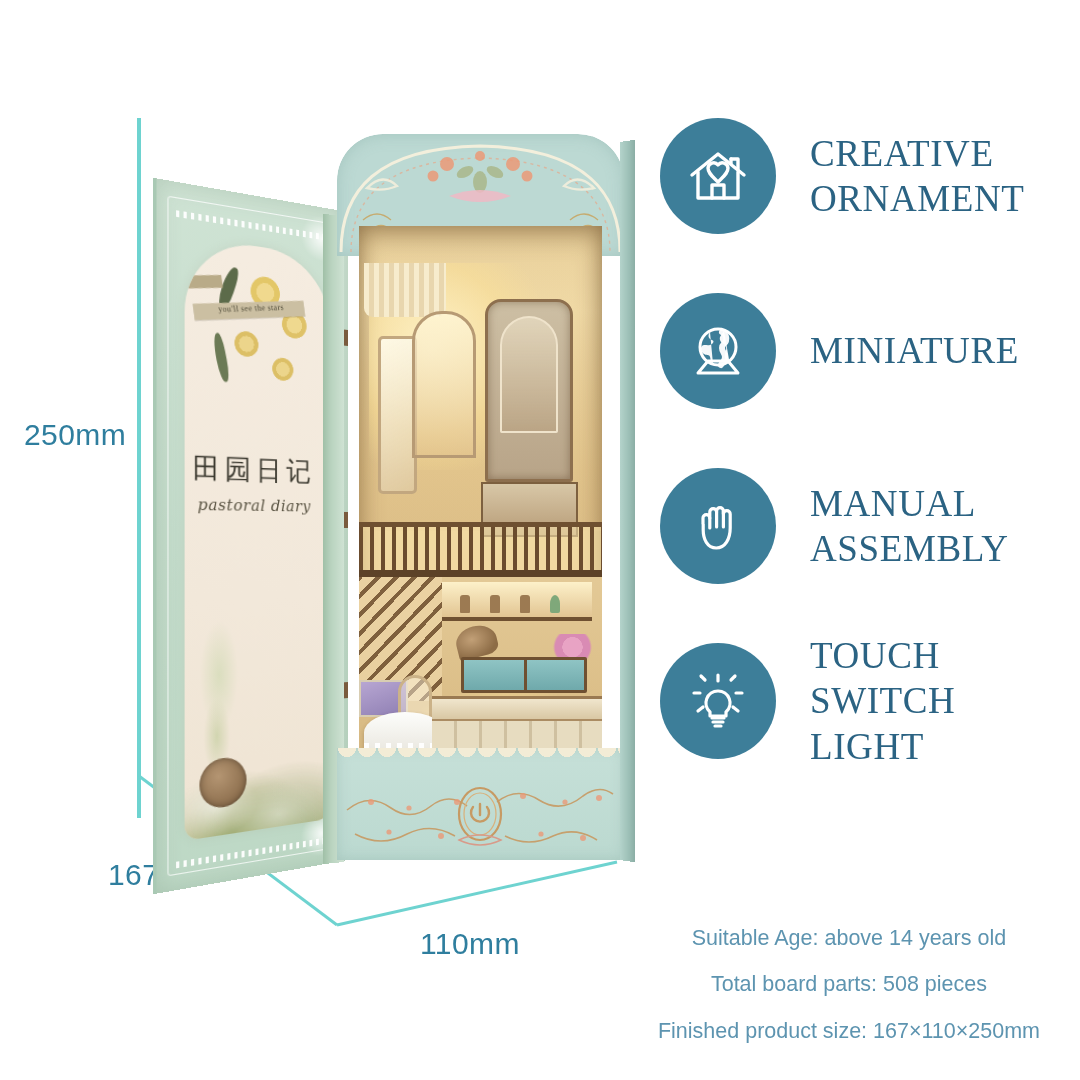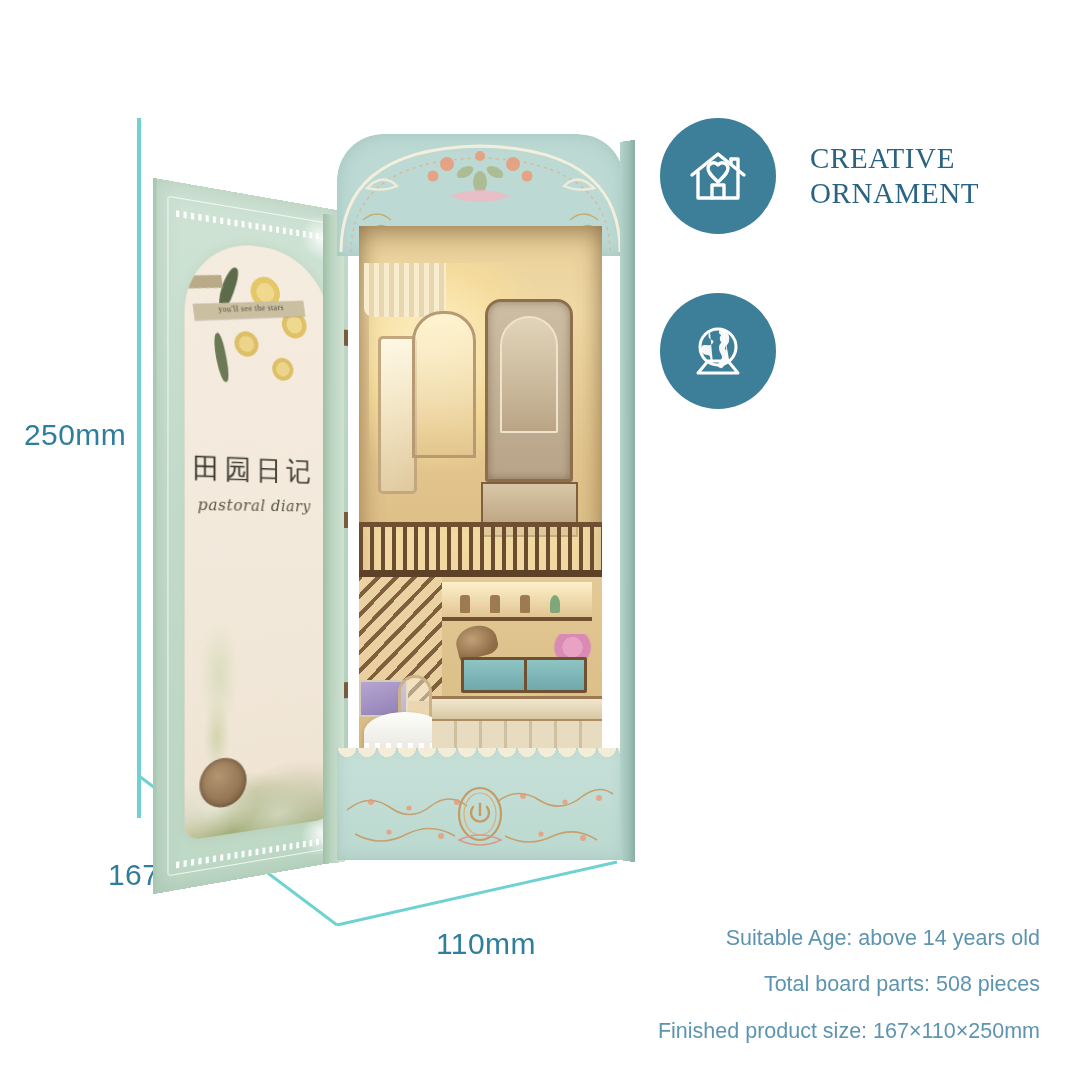--- a/index.html
+++ b/index.html
@@ -21,21 +21,21 @@
   .dim-label {
     position:absolute;
     color:#2f7e9e;
     font-size:30px;
     letter-spacing:.4px;
     white-space:nowrap;
     font-family:"Liberation Sans", sans-serif;
   }
   #dim-height-label { left:24px; top:418px;text-align:center; }
   #dim-depth-label  { left:108px; top:858px; }
-  #dim-width-label  { left:436px; top:927px; }
+  #dim-width-label  { left:420px; top:927px; }
 
   #dim-svg { position:absolute; left:0; top:0; width:650px; height:1080px; }
 
   
   #booknook { position:absolute; left:146px; top:120px; width:480px; height:740px; }
 
   
   #cover-panel {
     position:absolute; left:6px; top:92px; width:196px; height:648px;
     background:linear-gradient(170deg,#cfe3d4 0%,#c4dccb 48%,#bdd8c5 100%);
@@ -309,38 +309,39 @@
     height:116px; margin-bottom:59px;
   }
   .feature-icon{
     flex:0 0 auto; width:116px; height:116px; border-radius:50%;
     background:#3d7e99;
     display:flex; align-items:center; justify-content:center;
   }
   .feature-label{
     color:#2b6383;
     font-family:"Liberation Serif", serif;
-    font-size:29px;
+    font-size:37px;
     line-height:1.22;
     letter-spacing:.6px;
     white-space:pre-line;
   }
 
   
   #specs{
     position:absolute; right:40px; bottom:28px;
     text-align:right;
   }
   .spec-line{
     color:#5d94b0;
     font-size:21.5px;
     line-height:1;
     margin-bottom:25px;
     font-family:"Liberation Sans", sans-serif;
     white-space:nowrap;
+    text-align:center;
   }
   .spec-line:last-child{ margin-bottom:10px; }
 </style>
 </head>
 <body>
 
 <div id="product-panel">
 
   <div id="dim-vertical-line" class="dim-line"></div>
 
@@ -522,22 +523,55 @@
   <div class="feature-row">
     <div class="feature-icon">
       <svg width="64" height="64" viewBox="0 0 64 64" fill="none" stroke="#ffffff" stroke-width="3" stroke-linecap="round" stroke-linejoin="round">
         <circle cx="32" cy="28" r="18"></circle>
         <path d="M12 54 L22 42 H42 L52 54 Z"></path>
         <path d="M24 13 c-3 4 -1 7 2 8 c3 1 1 4 -2 5 c-3 1 -6 -1 -8 1 c-2 2 -1 6 2 8 c3 2 5 0 6 3 c1 3 0 6 3 7" fill="#ffffff" stroke="none" opacity=".95"></path>
         <path d="M38 12 c-2 4 -5 5 -4 9 c1 4 5 3 6 7 c1 4 -2 7 -1 11 c1 4 4 4 5 7" fill="#ffffff" stroke="none" stroke-width="0" opacity=".95"></path>
         <path d="M36 13 c4 2 5 6 4 9 c-1 3 -4 3 -4 7 c0 4 3 5 3 9 c0 4 -3 6 -4 8" stroke="#ffffff" stroke-width="6" stroke-linecap="round" opacity=".95"></path>
       </svg>
     </div>
+    <div class="feature-label">MINIATURE</div>
   </div>
 
-
+  <div class="feature-row">
+    <div class="feature-icon">
+      <svg width="64" height="64" viewBox="0 0 64 64" fill="none" stroke="#ffffff" stroke-width="3.2" stroke-linecap="round" stroke-linejoin="round">
+        <path d="M17 30 V24 a3.4 3.4 0 0 1 6.8 0 V18 a3.4 3.4 0 0 1 6.8 0 V17 a3.4 3.4 0 0 1 6.8 0 V20 a3.4 3.4 0 0 1 6.8 0 V34
+                 c0 11 -5 20 -14 20 c-9 0 -13 -9 -13 -18 V30 Z"></path>
+        <path d="M23.8 24 V34"></path>
+          <path d="M30.6 18 V33"></path>
+          <path d="M37.4 17 V33"></path>
+      </svg>
+    </div>
+    <div class="feature-label">MANUAL
+ASSEMBLY</div>
+  </div>
+
+  <div class="feature-row">
+    <div class="feature-icon">
+      <svg width="64" height="64" viewBox="0 0 64 64" fill="none" stroke="#ffffff" stroke-width="3.2" stroke-linecap="round" stroke-linejoin="round">
+        <path d="M32 22 a12 12 0 0 1 8 21 v4 H24 v-4 a12 12 0 0 1 8 -21 Z"></path>
+        <path d="M26 49 H38"></path>
+          <path d="M27 53 H37"></path>
+          <path d="M29 57 H35"></path>
+        <path d="M32 6 V12"></path>
+        <path d="M14 24 H8"></path>
+          <path d="M56 24 H50"></path>
+        <path d="M19 11 L15 7"></path>
+          <path d="M45 11 L49 7"></path>
+        <path d="M17 38 L12 42"></path>
+          <path d="M47 38 L52 42"></path>
+      </svg>
+    </div>
+    <div class="feature-label">TOUCH SWITCH
+LIGHT</div>
+  </div>
 </div>
 
 <div id="specs">
   <div class="spec-line">Suitable Age: above 14 years old</div>
   <div class="spec-line">Total board parts: 508 pieces</div>
   <div class="spec-line">Finished product size: 167×110×250mm</div>
 </div>
 
 </body></html>

